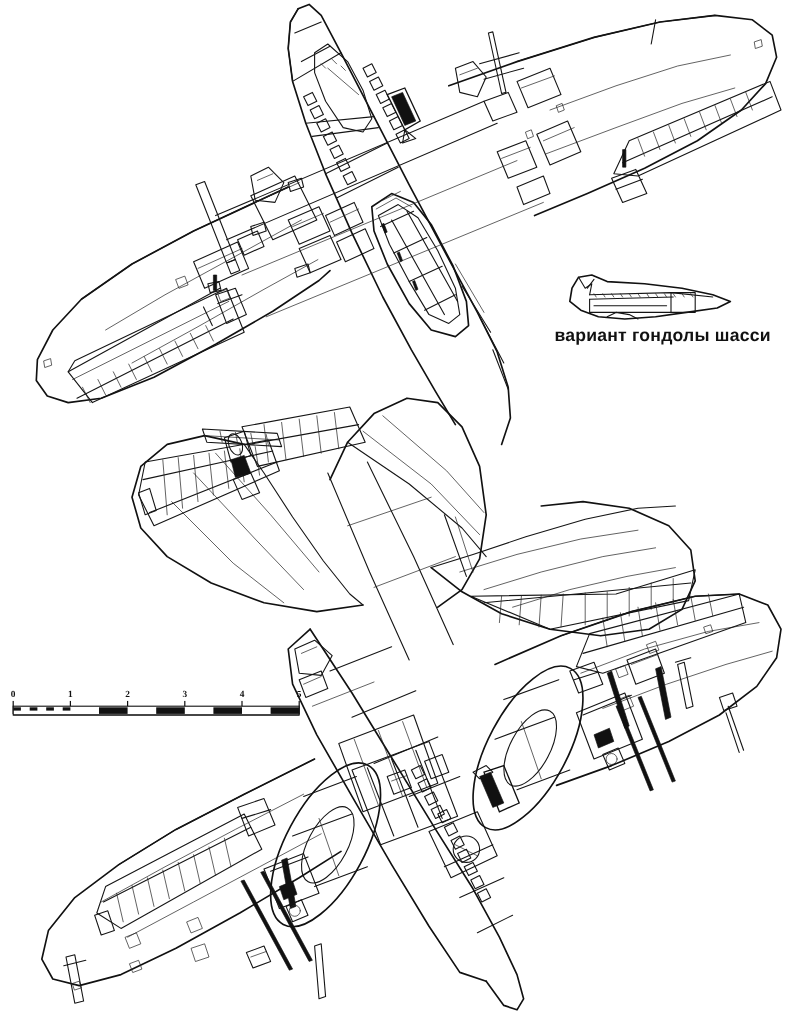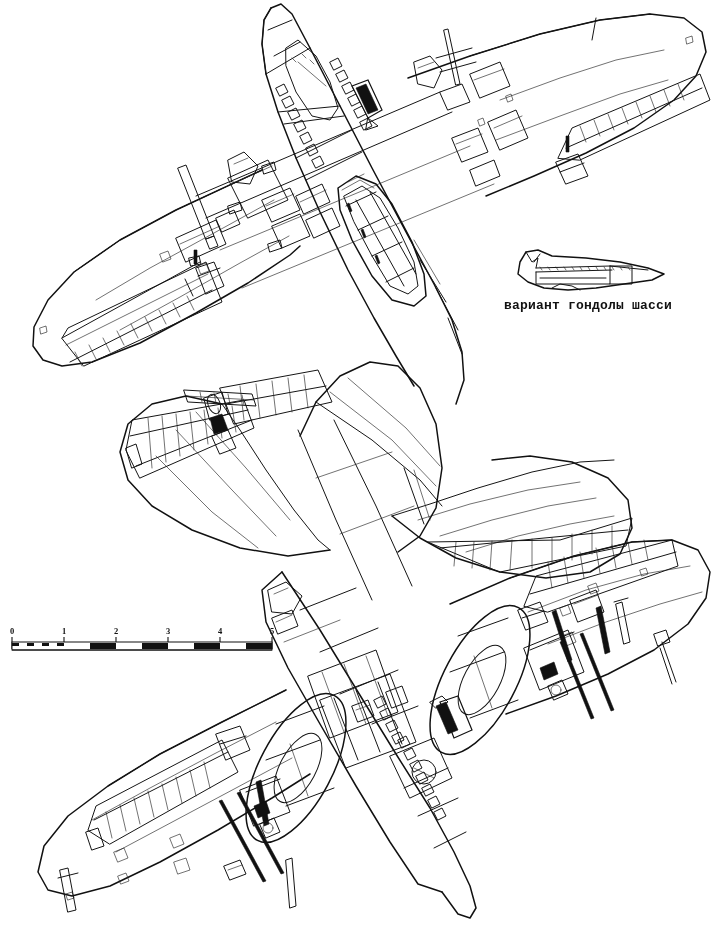--- a/index.html
+++ b/index.html
@@ -27,22 +27,22 @@
     left: 0; top: 0;
     width: 717px;
     height: 925px;
     display: block;
   }
   .detail-caption {
     position: absolute;
     left: 504px;
     top: 299px;
     width: 200px;
-    font-family: Liberation Mono, monospace;
-    font-size: 13px;
+    font-family: Liberation Sans, sans-serif;
+    font-size: 16px;
     font-weight: bold;
     color: #111111;
     letter-spacing: 0.2px;
     white-space: nowrap;
     line-height: 14px;
   }
   .scale-wrap {
     position: absolute;
     left: 4px;
     top: 626px;

